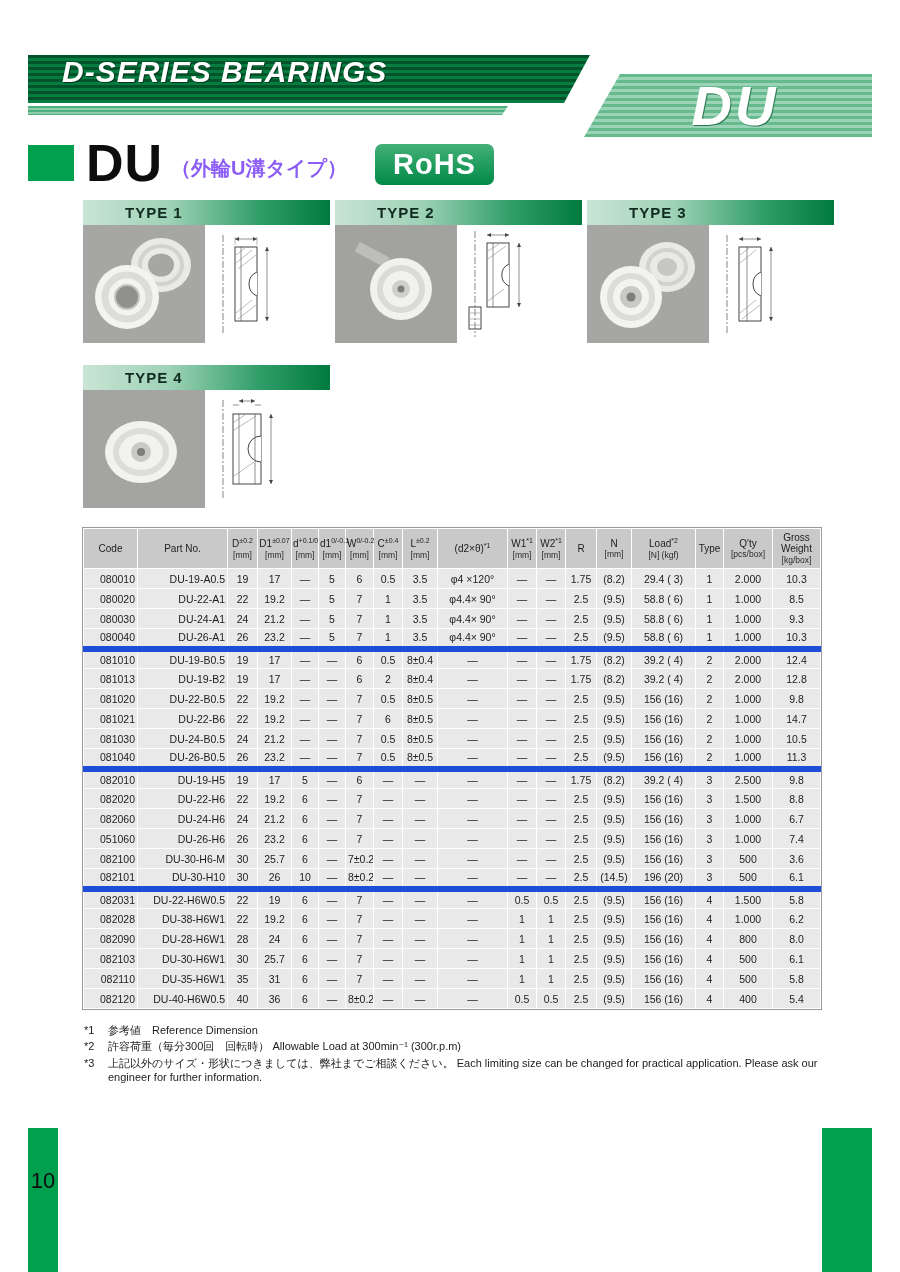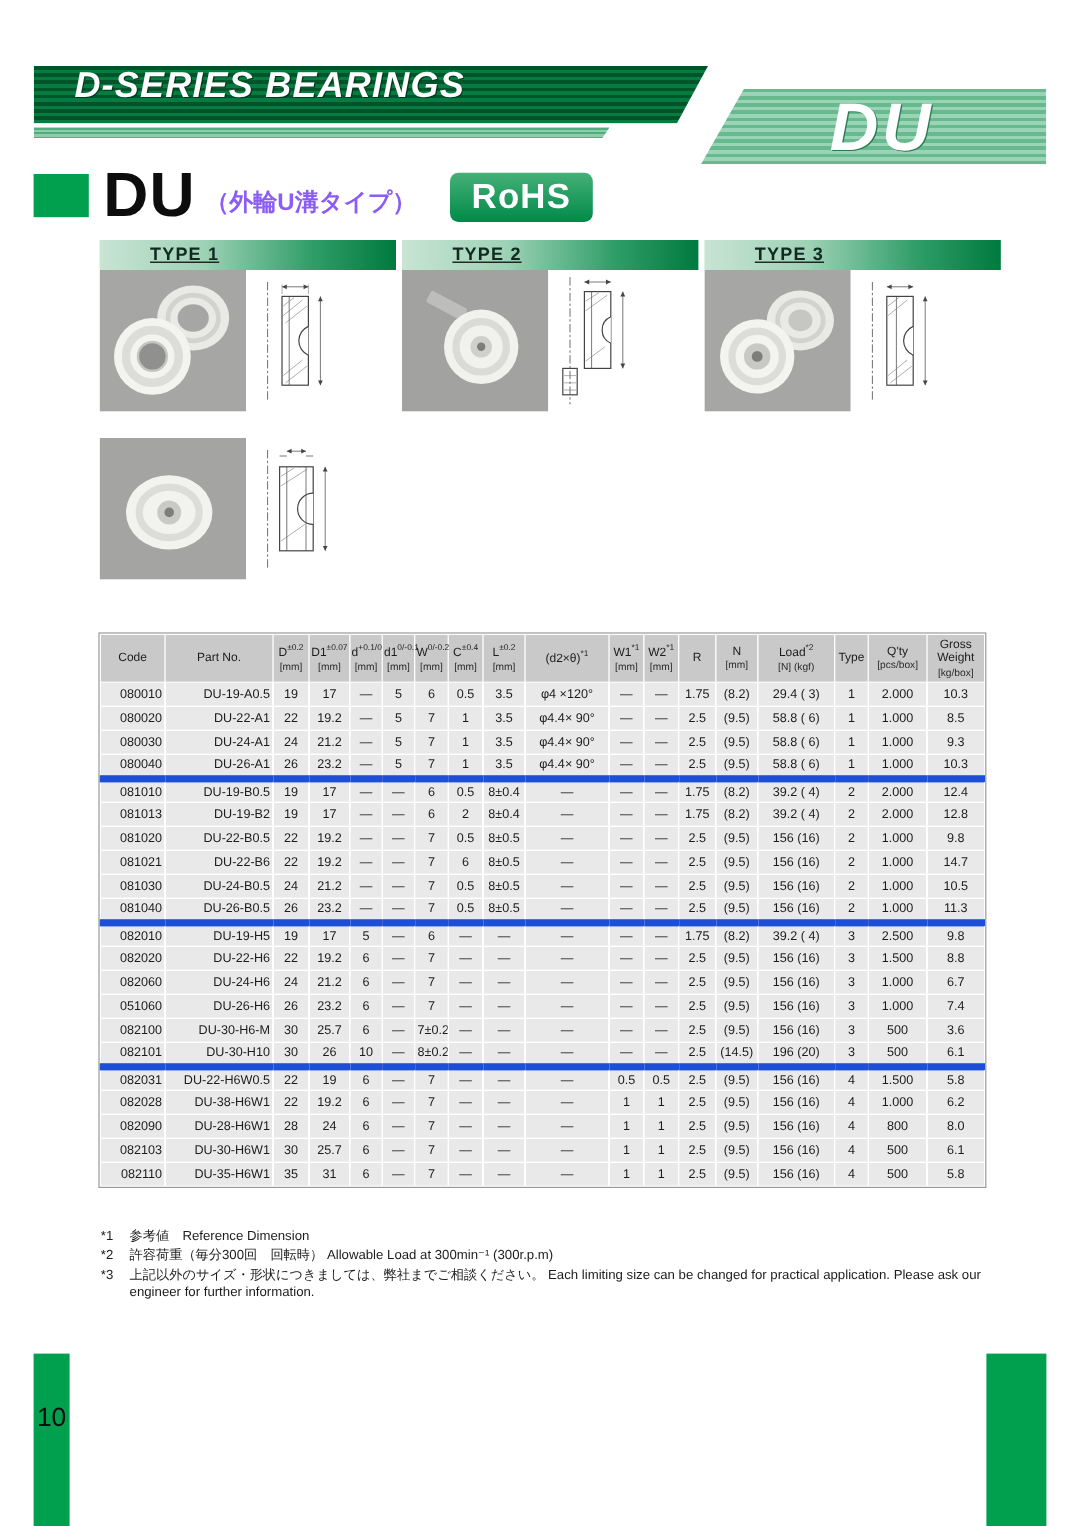--- a/index.html
+++ b/index.html
@@ -34,21 +34,21 @@
     margin-left:28px; margin-top:2px; letter-spacing:1px; }
 
   
   .type-panel { position:absolute; width:247px; }
   .p1 { left:83px;  top:200px; }
   .p2 { left:335px; top:200px; }
   .p3 { left:587px; top:200px; }
   .p4 { left:83px;  top:365px; }
   .type-bar { height:25px;
     background: linear-gradient(90deg,#c9e4d4 0%,#9ed2b6 35%,#2f9d68 72%,#007a3e 100%);
-    display:flex; align-items:center;text-decoration:underline; }
+    display:flex; align-items:center; }
   .type-bar span { font-weight:bold; font-size:15px; color:#102a20; margin-left:42px; letter-spacing:1px; }
   .type-body { display:flex; height:118px; }
   .photo { width:122px; height:118px; flex:none; }
   .draw  { flex:1; height:118px; background:#fff; }
   .photo svg, .draw svg { width:100%; height:100%; display:block; }
 
   
   #spec-table { position:absolute; left:83px; top:528px; width:737px;
     border-collapse:collapse; table-layout:fixed; outline:1px solid #9a9a9a; }
   #spec-table th { background:#c9c9c9; border:1px solid #fff; height:40px;
@@ -207,20 +207,23 @@
           <line x1="30" y1="14" x2="52" y2="14" stroke="#444" stroke-width="0.6"></line>
           <path d="M30 14 l4 -2 v4 z M52 14 l-4 -2 v4 z" fill="#444"></path>
           <line x1="62" y1="22" x2="62" y2="96" stroke="#444" stroke-width="0.6"></line>
           <path d="M62 22 l-2 4 h4 z M62 96 l-2 -4 h4 z" fill="#444"></path>
         </svg>
       </div>
     </div>
   </div>
 
   <div class="type-panel p4">
+    <div class="type-bar">
+      <span>TYPE 4</span>
+    </div>
     <div class="type-body">
       <div class="photo">
         <svg viewBox="0 0 122 118">
           <rect width="122" height="118" fill="#a4a4a2"></rect>
           <ellipse cx="58" cy="62" rx="36" ry="31" fill="#f2f2ef"></ellipse>
           <ellipse cx="58" cy="62" rx="25" ry="21" fill="none" stroke="#dcdcd8" stroke-width="6"></ellipse>
           <circle cx="58" cy="62" r="10" fill="#c9c9c6"></circle>
           <circle cx="58" cy="62" r="4" fill="#77777" opacity="0"></circle>
           <circle cx="58" cy="62" r="4" fill="#7d7d7b"></circle>
         </svg>
@@ -732,20 +735,40 @@
           <td>—</td>
           <td>1</td>
           <td>1</td>
           <td>2.5</td>
           <td>(9.5)</td>
           <td>156 (16)</td>
           <td>4</td>
           <td>500</td>
           <td>5.8</td>
         </tr>
+        <tr>
+          <td>082120</td>
+          <td>DU-40-H6W0.5</td>
+          <td>40</td>
+          <td>36</td>
+          <td>6</td>
+          <td>—</td>
+          <td>8±0.2</td>
+          <td>—</td>
+          <td>—</td>
+          <td>—</td>
+          <td>0.5</td>
+          <td>0.5</td>
+          <td>2.5</td>
+          <td>(9.5)</td>
+          <td>156 (16)</td>
+          <td>4</td>
+          <td>400</td>
+          <td>5.4</td>
+        </tr>
       </tbody>
   </table>
 
   <div class="footnotes">
     <div class="fn">
       <span class="mk">*1</span>
       <span>参考値　Reference Dimension</span>
     </div>
     <div class="fn">
       <span class="mk">*2</span>

